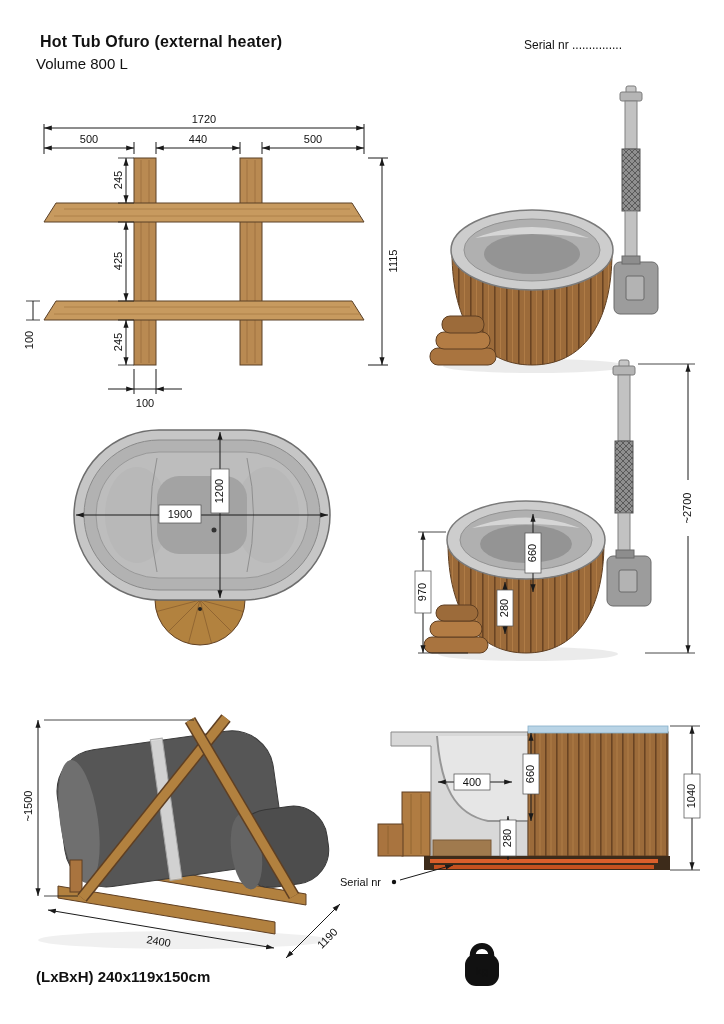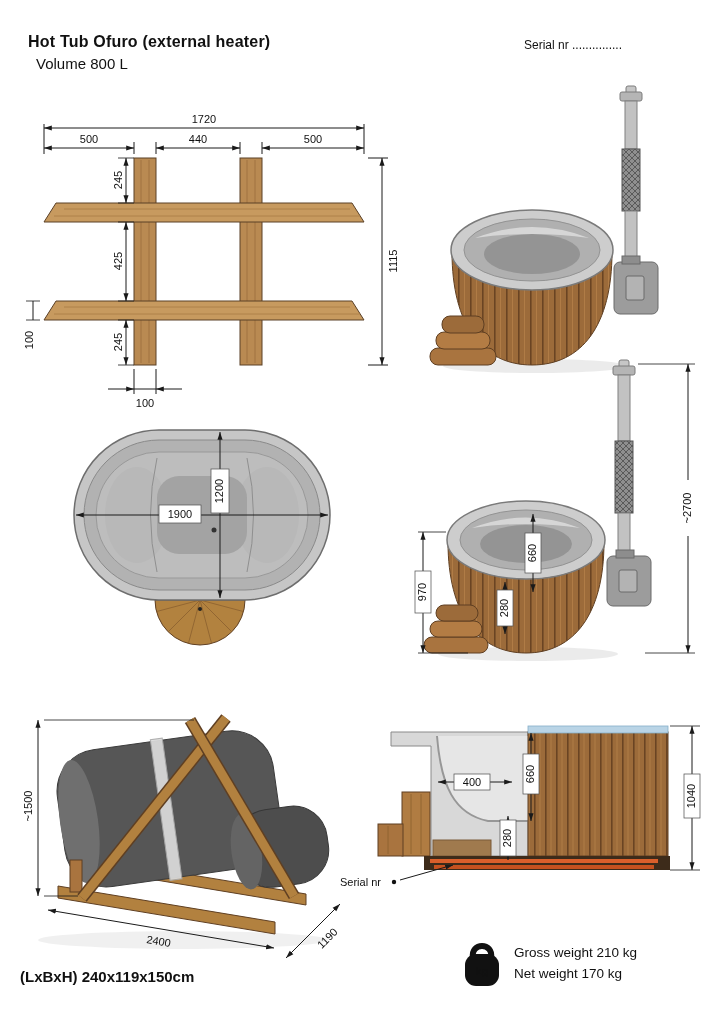--- a/index.html
+++ b/index.html
@@ -17,21 +17,21 @@
   .dim{stroke:#1a1a1a;stroke-width:1;fill:none}
   .tick{stroke:#1a1a1a;stroke-width:.8;fill:none}
   .wbox{fill:#fff;stroke:#555;stroke-width:.75}
   .wplain{fill:#fff;stroke:none}
   .grain{stroke:#9a6d3c;stroke-width:.8}
   .pgrain{stroke:#a87c45;stroke-width:.8}
 </style>
 </head>
 <body>
 
-<div class="abs title" style="left:28px;top:33px">Hot Tub Ofuro (external heater)</div>
+<div class="abs title" style="left:40px;top:33px">Hot Tub Ofuro (external heater)</div>
 <div class="abs subtitle" style="left:36px;top:55px">Volume 800 L</div>
 <div class="abs serial" style="left:524px;top:38px">Serial nr ...............</div>
 
 <svg class="abs" style="left:22px;top:96px" width="385" height="318" viewBox="0 0 385 318">
   <defs>
     <marker id="arrF" viewBox="0 0 10 10" refX="9.8" refY="5" markerWidth="8" markerHeight="8" orient="auto-start-reverse">
       <path d="M0,1.8 L9.8,5 L0,8.2 Z" fill="#1a1a1a"></path>
     </marker>
   </defs>
 
@@ -355,25 +355,21 @@
   <rect class="wbox" x="164" y="112" width="16" height="36"></rect>
   <text x="172" y="130" text-anchor="middle" dominant-baseline="middle" transform="rotate(-90 172 130)">280</text>
   <rect class="wbox" x="348" y="66" width="16" height="44"></rect>
   <text x="356" y="88" text-anchor="middle" dominant-baseline="middle" transform="rotate(-90 356 88)">1040</text>
 
   <text x="4" y="178">Serial nr</text>
   <circle cx="58" cy="174" r="2.2" fill="#111"></circle>
   <line class="dim" x1="64" y1="172" x2="117" y2="157" marker-end="url(#arrX)"></line>
 </svg>
 
-<div class="abs caption" style="left:20px;top:968px">(LxBxH) 240x119x150cm</div>
+<div class="abs caption" style="left:36px;top:968px">(LxBxH) 240x119x150cm</div>
 
 <div class="abs weights" style="left:462px;top:936px">
   <svg width="40" height="54" viewBox="0 0 40 54" style="overflow:visible">
     <path d="M11,22 C8,6 32,6 29,22" fill="none" stroke="#111" stroke-width="6"></path>
     <rect x="3" y="18" width="34" height="32" rx="11" fill="#111"></rect>
     <text x="20" y="39" text-anchor="middle" fill="#fff" font-size="13" font-weight="bold">kg</text>
   </svg>
-  <div style="padding-top:6px">
-    <div class="wline">Gross weight 210 kg</div>
-    <div class="wline">Net weight 170 kg</div>
-  </div>
 </div>
 
 </body></html>

